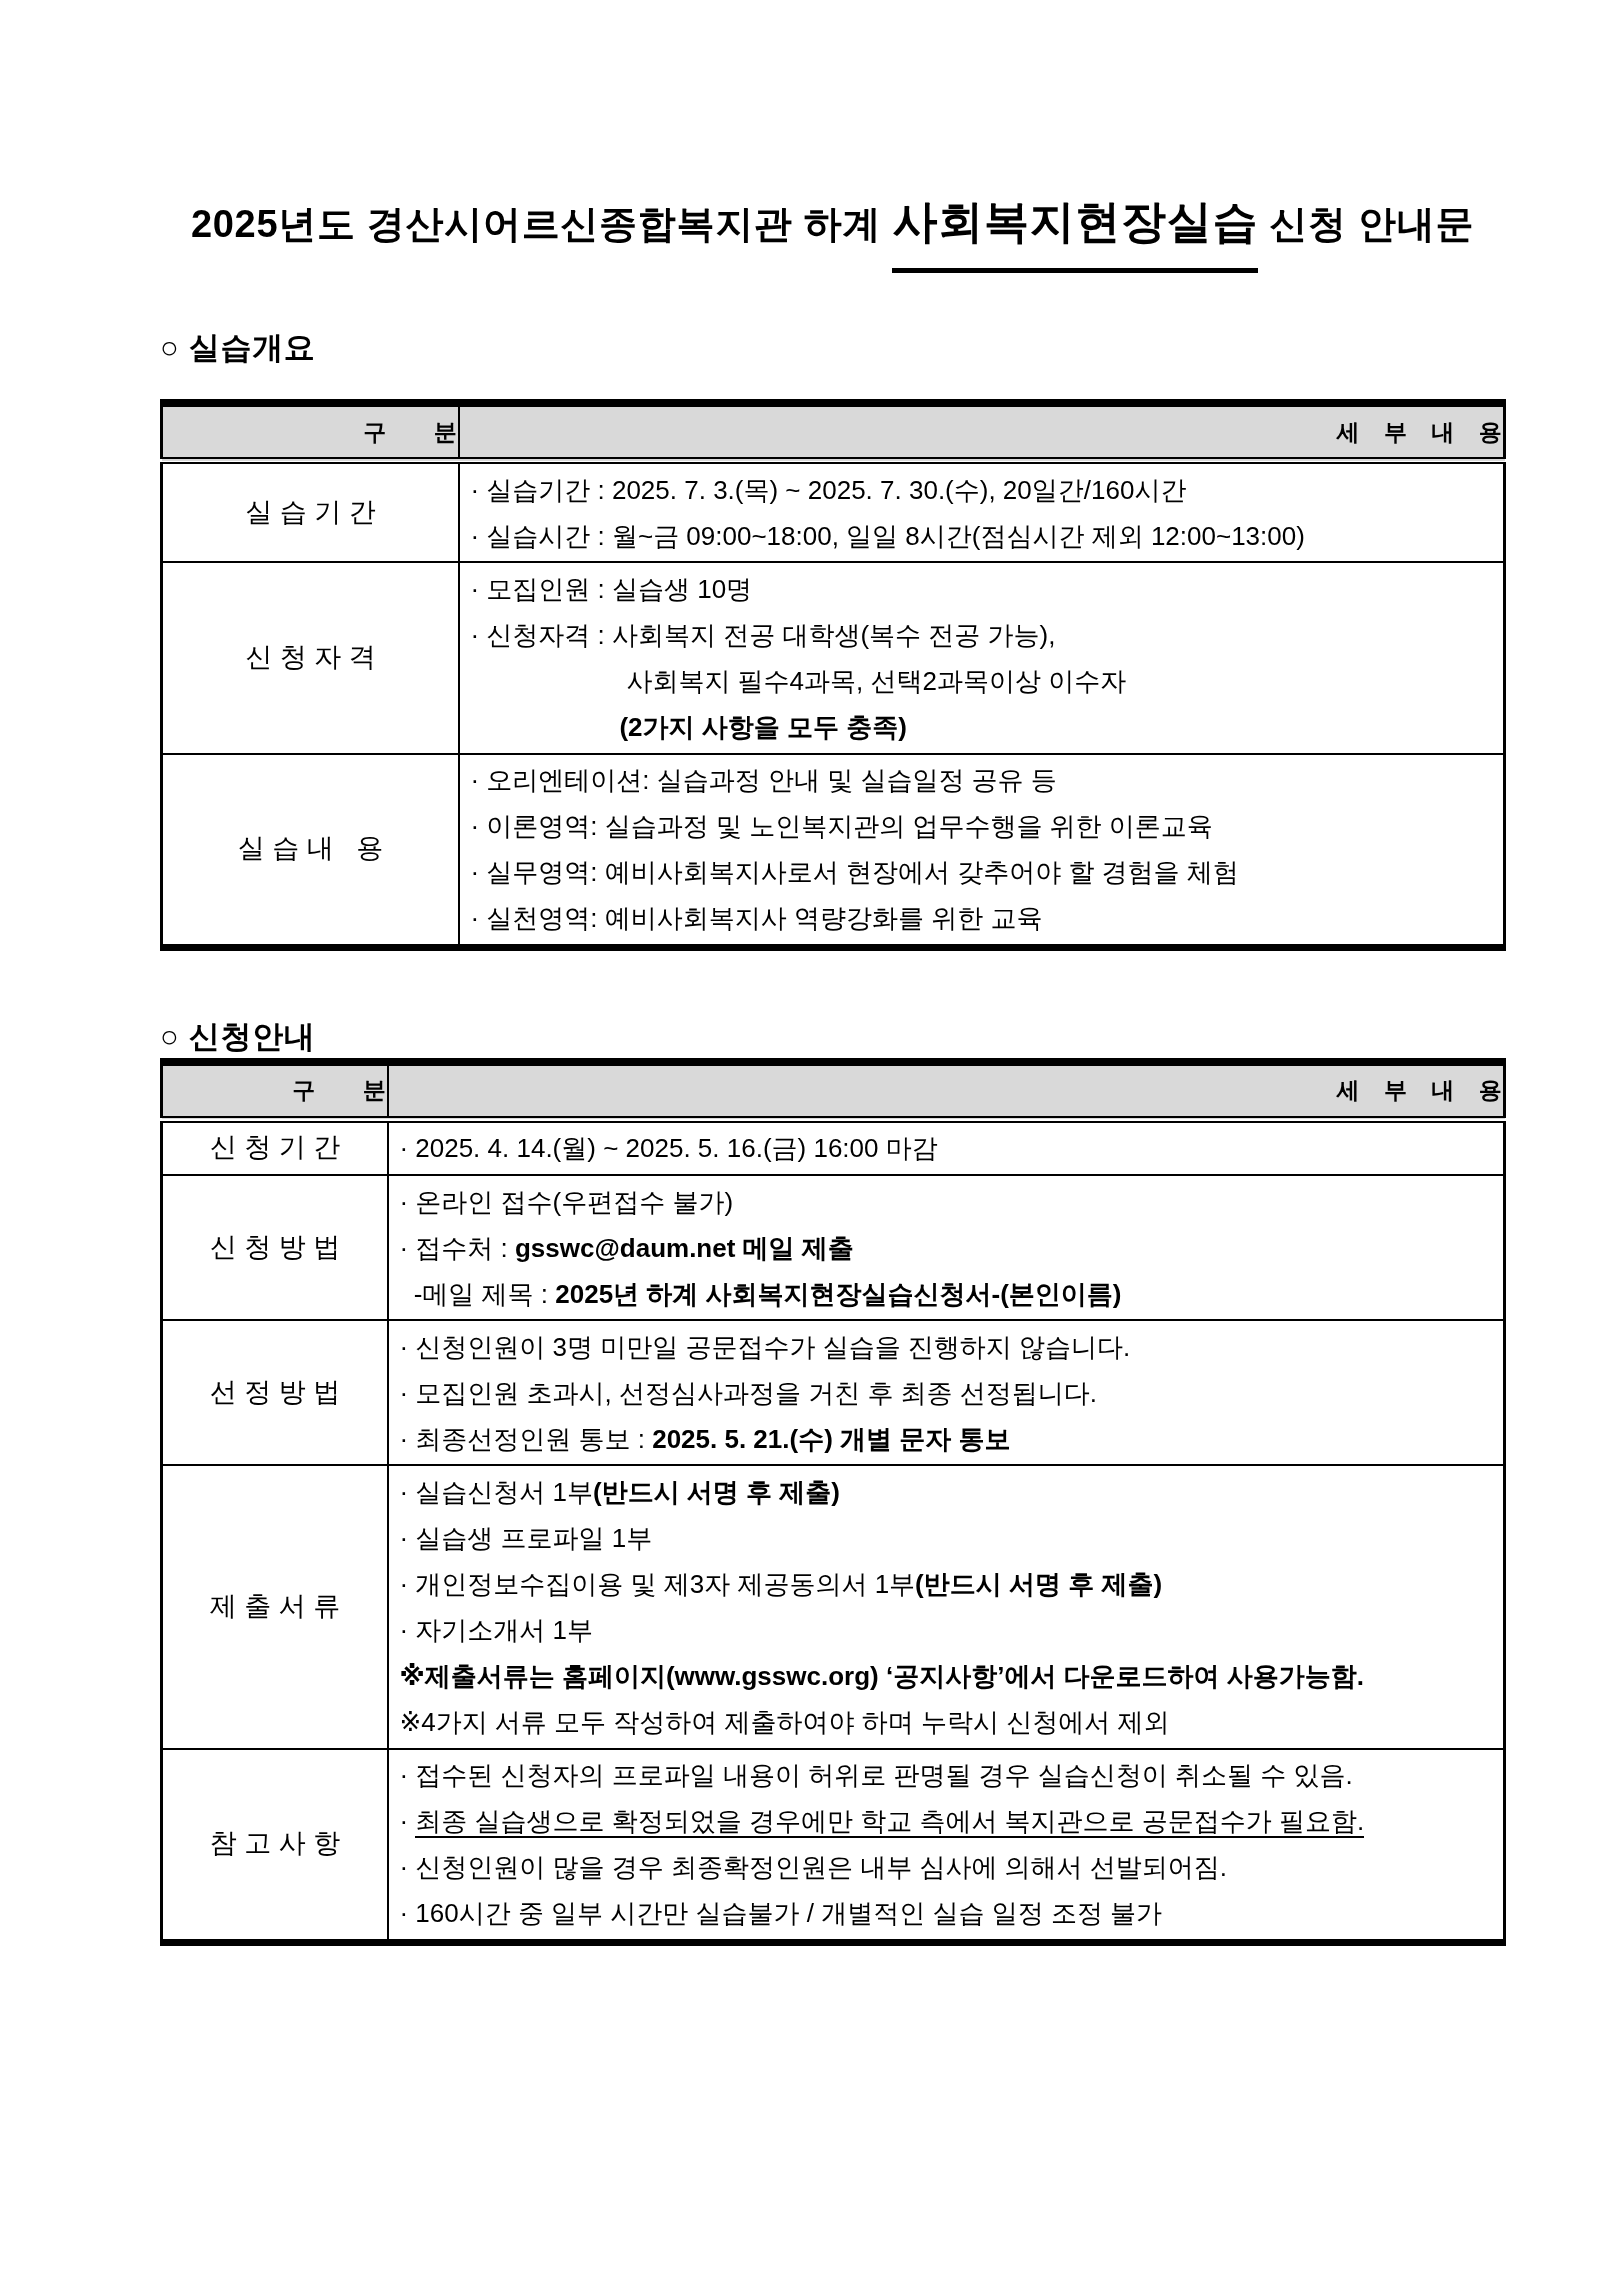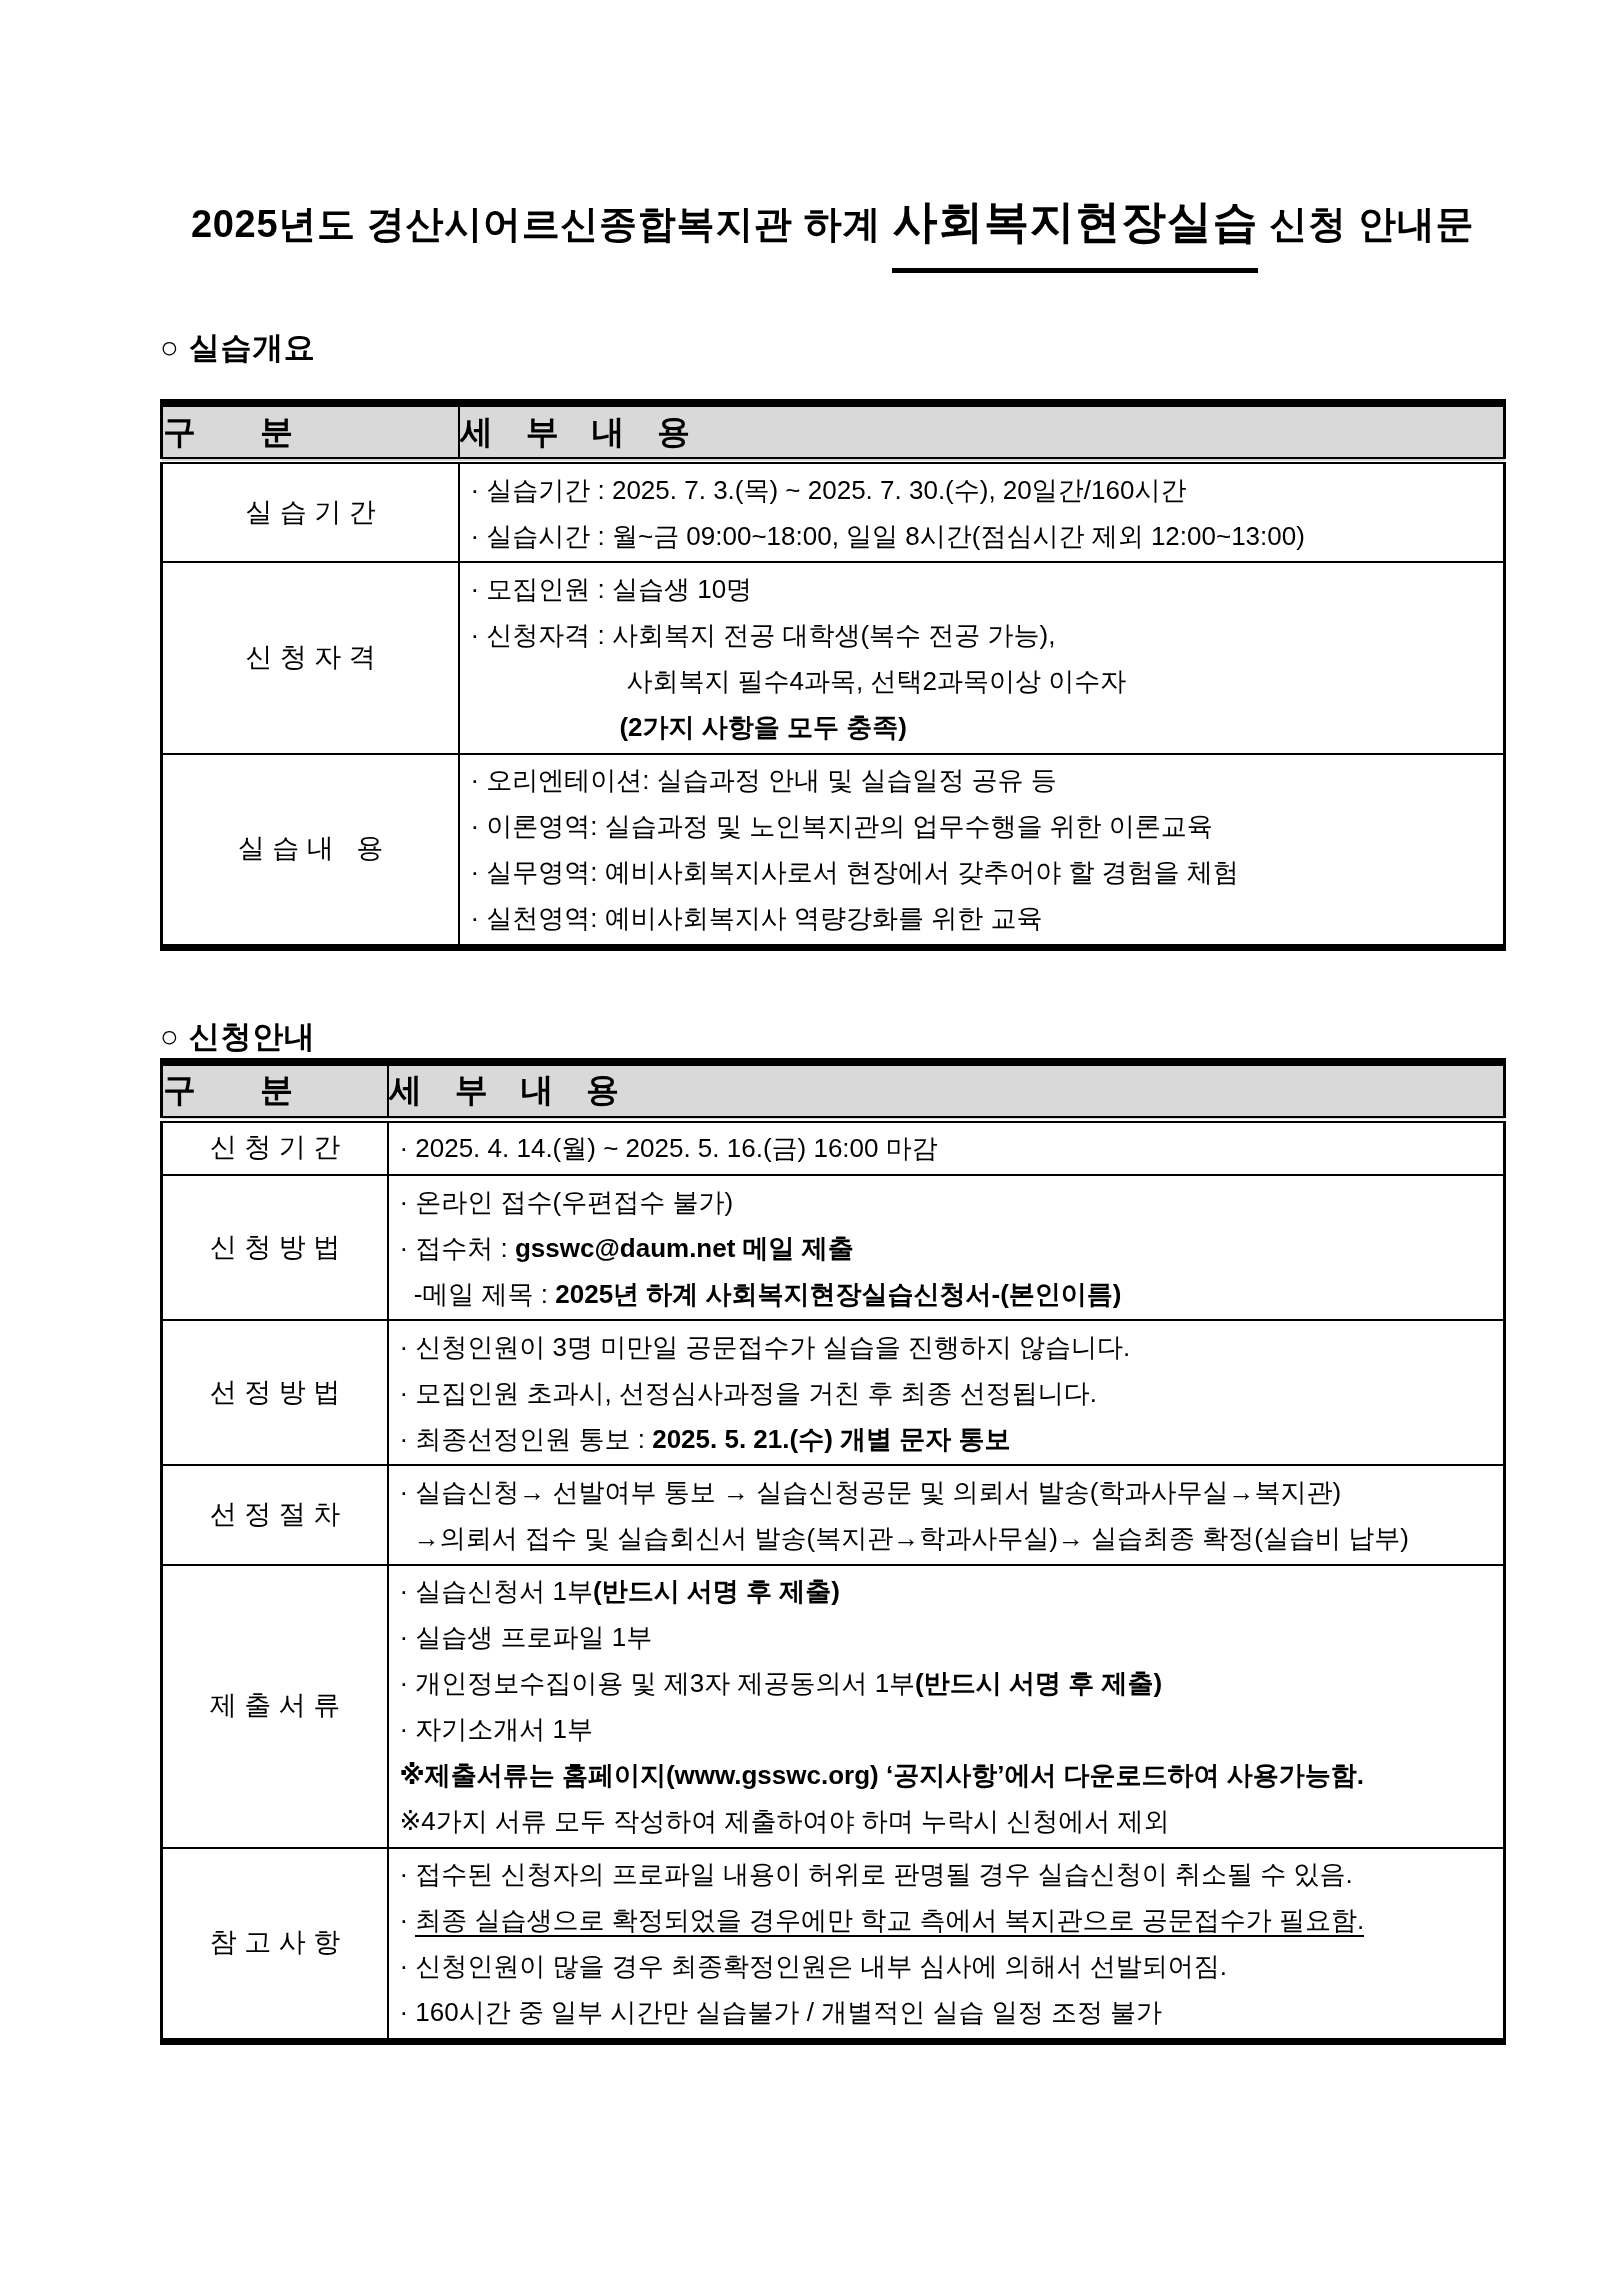--- a/index.html
+++ b/index.html
@@ -15,23 +15,23 @@
   
   .section-heading{font-size:31px;font-weight:bold;margin:0;letter-spacing:0.7px;}
   #section-overview .section-heading{margin-top:77px;margin-bottom:30px;}
   #section-apply .section-heading{margin-top:65px;}
   
   table{border-collapse:collapse;table-layout:fixed;width:1346px;
         border-left:3.9px solid #000;border-right:3.9px solid #000;
         border-top:8.5px solid #000;border-bottom:7.2px solid #000;}
   thead th{
     background:var(--header-bg,#d9d9d9);
-    font-weight:bold;font-size:33px;height:50px;
+    font-weight:bold;font-size:23px;height:50px;
     border:2.6px solid #000;border-bottom:7.2px double #000;
-    white-space:pre;text-align:left;vertical-align:middle;padding:0;letter-spacing:1.3px;
+    white-space:pre;text-align:right;vertical-align:middle;padding:0;letter-spacing:1.3px;
   }
   tbody th{
     font-weight:normal;font-size:27px;white-space:pre;line-height:1.55;
     text-align:center;vertical-align:middle;border:2.6px solid #000;padding:0;
   }
   tbody td{border:2.6px solid #000;vertical-align:middle;padding:2.6px 10.4px;}
   .t1 thead th:first-child{width:295px;}
   .t2 thead th:first-child{width:224px;}
   .line{font-size:26px;line-height:46px;white-space:pre;}
   .b{font-weight:bold;}
@@ -108,27 +108,20 @@
           </tr>
           <tr>
             <th>선 정 방 법</th>
             <td>
               <div class="line"><span>· 신청인원이 3명 미만일 공문접수가 실습을 진행하지 않습니다.</span></div>
               <div class="line"><span>· 모집인원 초과시, 선정심사과정을 거친 후 최종 선정됩니다.</span></div>
               <div class="line"><span>· 최종선정인원 통보 : </span><span class="b">2025. 5. 21.(수) 개별 문자 통보</span></div>
             </td>
           </tr>
           <tr>
-            <th>선 정 절 차</th>
-            <td>
-              <div class="line"><span>· 실습신청→ 선발여부 통보 → 실습신청공문 및 의뢰서 발송(학과사무실→복지관)</span></div>
-              <div class="line" style="padding-left: 14.3px;"><span>→의뢰서 접수 및 실습회신서 발송(복지관→학과사무실)→ 실습최종 확정(실습비 납부)</span></div>
-            </td>
-          </tr>
-          <tr>
             <th>제 출 서 류</th>
             <td>
               <div class="line"><span>· 실습신청서 1부</span><span class="b">(반드시 서명 후 제출)</span></div>
               <div class="line"><span>· 실습생 프로파일 1부</span></div>
               <div class="line"><span>· 개인정보수집이용 및 제3자 제공동의서 1부</span><span class="b">(반드시 서명 후 제출)</span></div>
               <div class="line"><span>· 자기소개서 1부</span></div>
               <div class="line"><span class="b">※제출서류는 홈페이지(www.gsswc.org) ‘공지사항’에서 다운로드하여 사용가능함.</span></div>
               <div class="line"><span>※4가지 서류 모두 작성하여 제출하여야 하며 누락시 신청에서 제외</span></div>
             </td>
           </tr>

